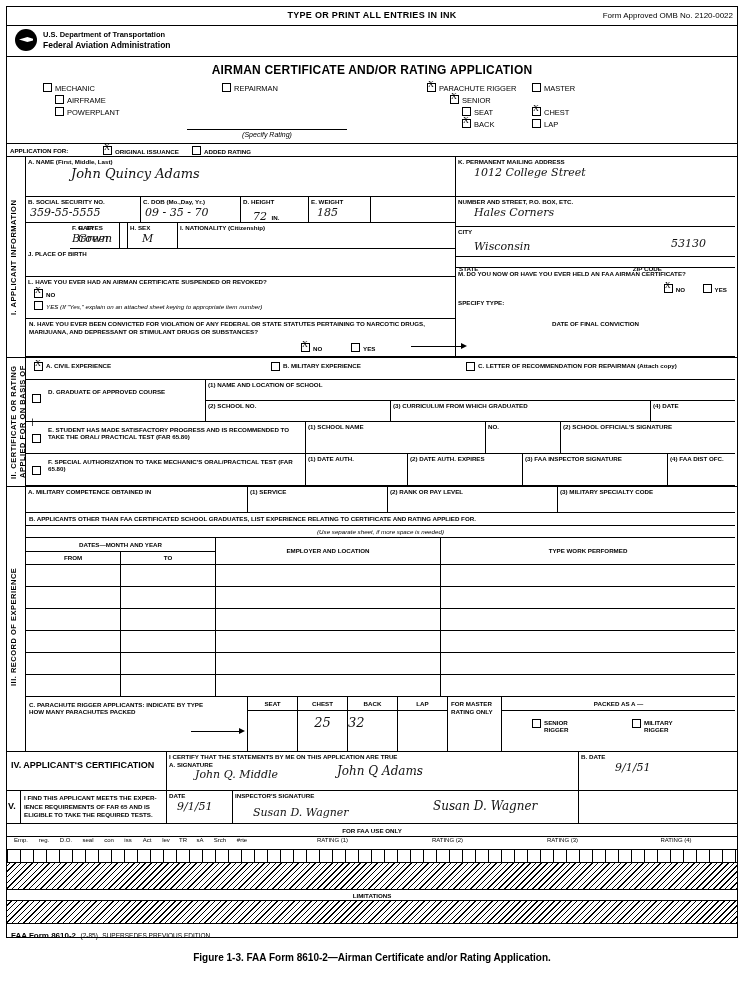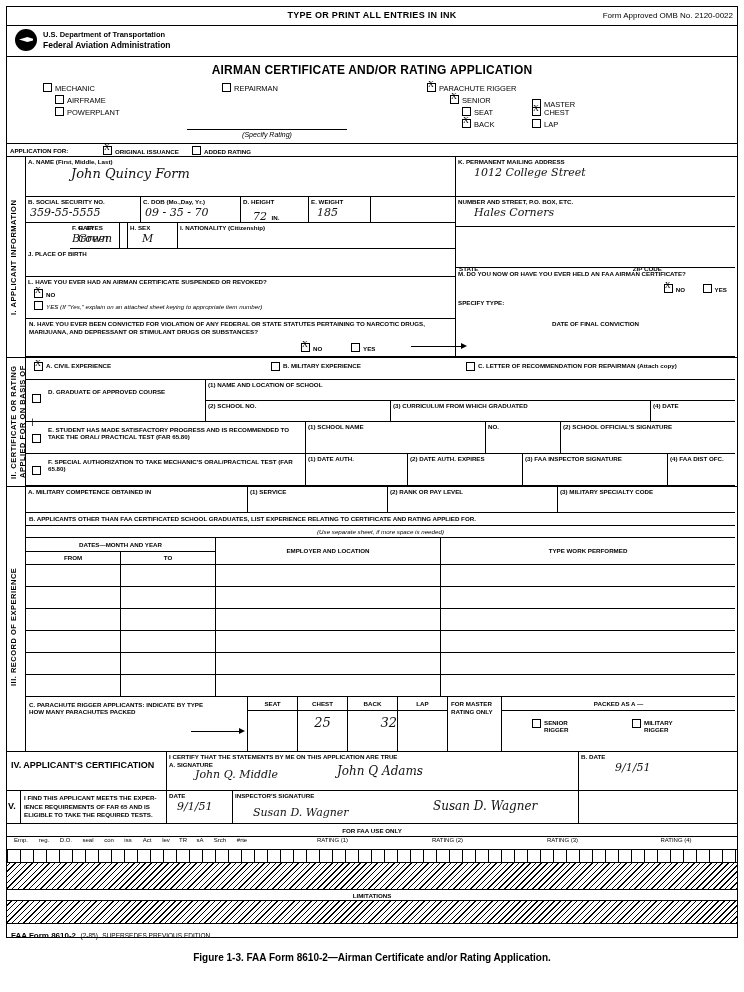--- a/index.html
+++ b/index.html
@@ -75,21 +75,21 @@
       </div>
       <div class="catcol" style="left:443px;top:16px;">
         <span class="cb cbx"></span><span>SENIOR</span>
       </div>
       <div class="catcol" style="left:455px;top:28px;">
         <span class="cb"></span><span>SEAT</span>
       </div>
       <div class="catcol" style="left:455px;top:40px;">
         <span class="cb cbx"></span><span>BACK</span>
       </div>
-      <div class="catcol" style="left:525px;top:20px;">
+      <div class="catcol" style="left:525px;top:4px;">
         <span class="cb"></span><span>MASTER</span>
       </div>
       <div class="catcol" style="left:525px;top:28px;">
         <span class="cb cbx"></span><span>CHEST</span>
       </div>
       <div class="catcol" style="left:525px;top:40px;">
         <span class="cb"></span><span>LAP</span>
       </div>
     </div>
 
@@ -102,21 +102,21 @@
         <span class="cb"></span><span class="lbl" style="display:inline">ADDED RATING</span>
       </div>
     </div>
 
     <div class="row" style="height:200px;">
       <div class="vert" style="left:2px;top:30px;height:140px;width:16px;">I. APPLICANT INFORMATION</div>
       <div class="bx br" style="left:18px;top:0;width:1px;height:200px;"></div>
 
       <div class="bx bb br" style="left:19px;top:0;width:430px;height:40px;">
         <div class="lbl" style="padding:1px 2px;">A. NAME (First, Middle, Last)</div>
-        <div class="hand" style="padding-left:45px;">John Quincy Form</div>
+        <div class="hand" style="padding-left:45px;">John Quincy Adams</div>
       </div>
 
       <div class="bx bb" style="left:449px;top:0;width:279px;height:40px;">
         <div class="lbl" style="padding:1px 2px;">K. PERMANENT MAILING ADDRESS</div>
         <div class="hand2" style="padding-left:18px;">1012 College Street</div>
       </div>
 
       <div class="bx bb br" style="left:19px;top:40px;width:115px;height:26px;">
         <div class="lbl" style="padding:1px 2px;">B. SOCIAL SECURITY NO.</div>
         <div class="hand2" style="padding-left:4px;">359-55-5555</div>
@@ -149,20 +149,25 @@
         <div class="lbl" style="padding:1px 2px;">G. EYES</div>
         <div class="hand2" style="padding-left:2px;">Green</div>
       </div>
       <div class="bx bb br" style="left:121px;top:66px;width:50px;height:26px;">
         <div class="lbl" style="padding:1px 2px;">H. SEX</div>
         <div class="hand2" style="padding-left:14px;">M</div>
       </div>
       <div class="bx bb br" style="left:171px;top:66px;width:278px;height:26px;">
         <div class="lbl" style="padding:1px 2px;">I. NATIONALITY (Citizenship)</div>
       </div>
+      <div class="bx bb" style="left:449px;top:70px;width:279px;height:30px;">
+        <div class="lbl" style="padding:1px 2px;">CITY</div>
+        <div class="hand2" style="padding-left:18px;display:inline-block;width:180px;">Wisconsin</div>
+        <div class="hand2" style="position:absolute;left:215px;top:10px;">53130</div>
+      </div>
       <div class="bx" style="left:452px;top:100px;width:279px;height:10px;">
         <span class="lbl">STATE</span>
         <span class="lbl" style="margin-left:150px;">ZIP CODE</span>
       </div>
       <div class="bx bb" style="left:449px;top:110px;width:279px;height:1px;"></div>
 
       <div class="bx bb br" style="left:19px;top:92px;width:430px;height:28px;">
         <div class="lbl" style="padding:1px 2px;">J. PLACE OF BIRTH</div>
       </div>
 
@@ -361,21 +366,21 @@
       <div class="bx bb" style="left:495px;top:210px;width:233px;height:14px;">
         <div class="lbl" style="text-align:center;padding-top:3px;">PACKED AS A —</div>
       </div>
       <div class="bx br" style="left:241px;top:224px;width:50px;height:40px;">
         <div class="hand" style="text-align:center;padding-top:4px;"></div>
       </div>
       <div class="bx br" style="left:291px;top:224px;width:50px;height:40px;">
         <div class="hand" style="text-align:center;padding-top:4px;">25</div>
       </div>
       <div class="bx br" style="left:341px;top:224px;width:50px;height:40px;">
-        <div class="hand" style="text-align:right;padding-top:4px;">32</div>
+        <div class="hand" style="text-align:left;padding-top:4px;">32</div>
       </div>
       <div class="bx br" style="left:391px;top:224px;width:50px;height:40px;">
         <div class="hand" style="text-align:center;padding-top:4px;"></div>
       </div>
       <div class="bx" style="left:495px;top:224px;width:233px;height:40px;">
         <div style="position:absolute;left:30px;top:8px;font-size:6.2px;">
           <span class="cb"></span><span class="lbl" style="display:inline-block;width:44px;vertical-align:top;">SENIOR RIGGER</span>
         </div>
         <div style="position:absolute;left:130px;top:8px;font-size:6.2px;">
           <span class="cb"></span><span class="lbl" style="display:inline-block;width:44px;vertical-align:top;">MILITARY RIGGER</span>

